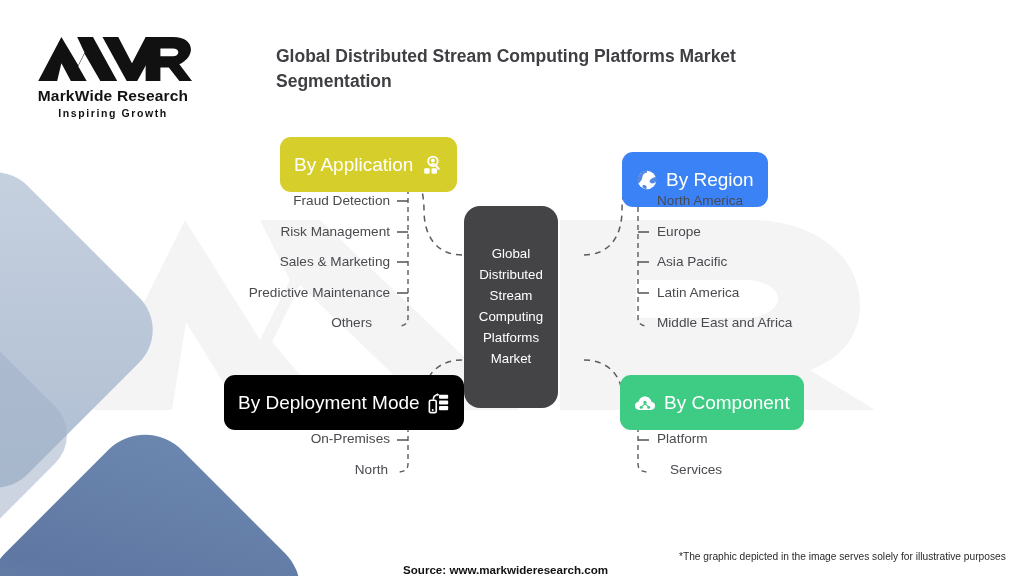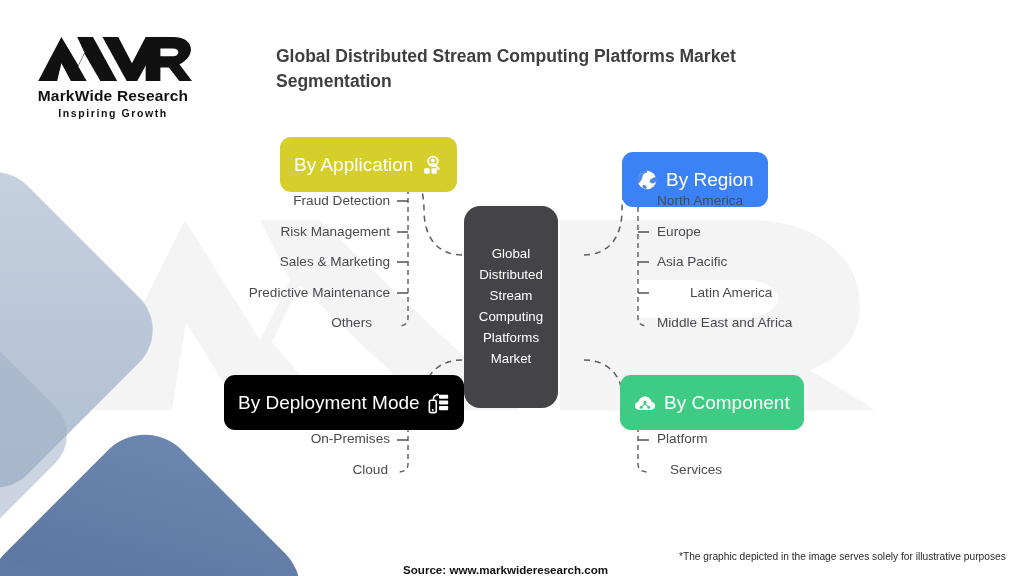--- a/index.html
+++ b/index.html
@@ -294,38 +294,38 @@
       <path d="M12 2 C6.5 2 2 6.5 2 12 C2 13.4 2.3 14.8 2.85 16 C5 13.5 7 11 7 9 C7 6 9.5 4 12 4 Z" fill="#5588e0"></path>
       <path d="M21.2 8.2 C19.6 9.2 17.6 9.8 16 11.2 C14.4 12.6 14.6 14.4 16 15.2 C18 16.4 20.5 15.4 21.8 13.6 C22.2 11.8 21.9 9.9 21.2 8.2 Z" fill="#5588e0"></path>
       <path d="M7.2 17.5 C8.8 17.2 10.6 17.6 11.4 19 C12 20.2 11.6 21.4 10.6 21.9 C9.3 21.6 8.1 20.9 7.2 19.9 Z" fill="#5588e0"></path>
     </g>
   </svg>
   <span>By Region</span>
 </div>
 <div class="leaf leaf-right" style="left:657px; top:193px;">North America</div>
 <div class="leaf leaf-right" style="left:657px; top:224px;">Europe</div>
 <div class="leaf leaf-right" style="left:657px; top:254px;">Asia Pacific</div>
-<div class="leaf leaf-right" style="left:657px; top:285px;margin-left:33px;">Latin America</div>
+<div class="leaf leaf-right" style="left:657px; top:285px;">Latin America</div>
 <div class="leaf leaf-right" style="left:657px; top:315px;">Middle East and Africa</div>
 
 <div class="badge badge-deployment">
   <span>By Deployment Mode</span>
   <svg class="bicon" viewBox="0 0 24 24" xmlns="http://www.w3.org/2000/svg">
     <g fill="#ffffff">
       <rect x="1.5" y="9" width="7.5" height="13.5" rx="1.6" fill="none" stroke="#ffffff" stroke-width="1.8"></rect>
       <circle cx="5.2" cy="19.6" r="1.1"></circle>
       <path d="M5 8.4 C5 4.6 7.4 2.2 10.4 2.2 L9.2 0.8 L12.6 2.9 L9.2 5 L10.4 3.7 C8.3 3.7 6.6 5.6 6.6 8.4 Z"></path>
       <rect x="12" y="3" width="10" height="4.4" rx="1.1"></rect>
       <rect x="12" y="9.2" width="10" height="4.4" rx="1.1"></rect>
       <rect x="12" y="15.4" width="10" height="4.4" rx="1.1"></rect>
     </g>
   </svg>
 </div>
 <div class="leaf leaf-left" style="left:390px; top:431px;">On-Premises</div>
-<div class="leaf leaf-left" style="left:388px; top:462px;">Cloud</div>
+<div class="leaf leaf-left" style="left:388px; top:462px;">North</div>
 
 <div class="badge badge-component">
   <svg class="bicon" viewBox="0 0 24 24" xmlns="http://www.w3.org/2000/svg">
     <g>
       <path d="M5.6 19.5 C3 19.5 1 17.5 1 15 C1 12.7 2.7 10.8 4.9 10.5 C5.6 7.2 8.5 4.8 12 4.8 C15.5 4.8 18.4 7.2 19.1 10.5 C21.3 10.8 23 12.7 23 15 C23 17.5 21 19.5 18.4 19.5 Z" fill="#ffffff"></path>
       <circle cx="12" cy="11.4" r="1.8" fill="#3ecc84"></circle>
       <circle cx="8" cy="16.6" r="1.7" fill="#3ecc84"></circle>
       <circle cx="16" cy="16.6" r="1.7" fill="#3ecc84"></circle>
       <path d="M12 13.2 L9 15.4 M12 13.2 L15 15.4" stroke="#3ecc84" stroke-width="1.3" fill="none"></path>
     </g>

